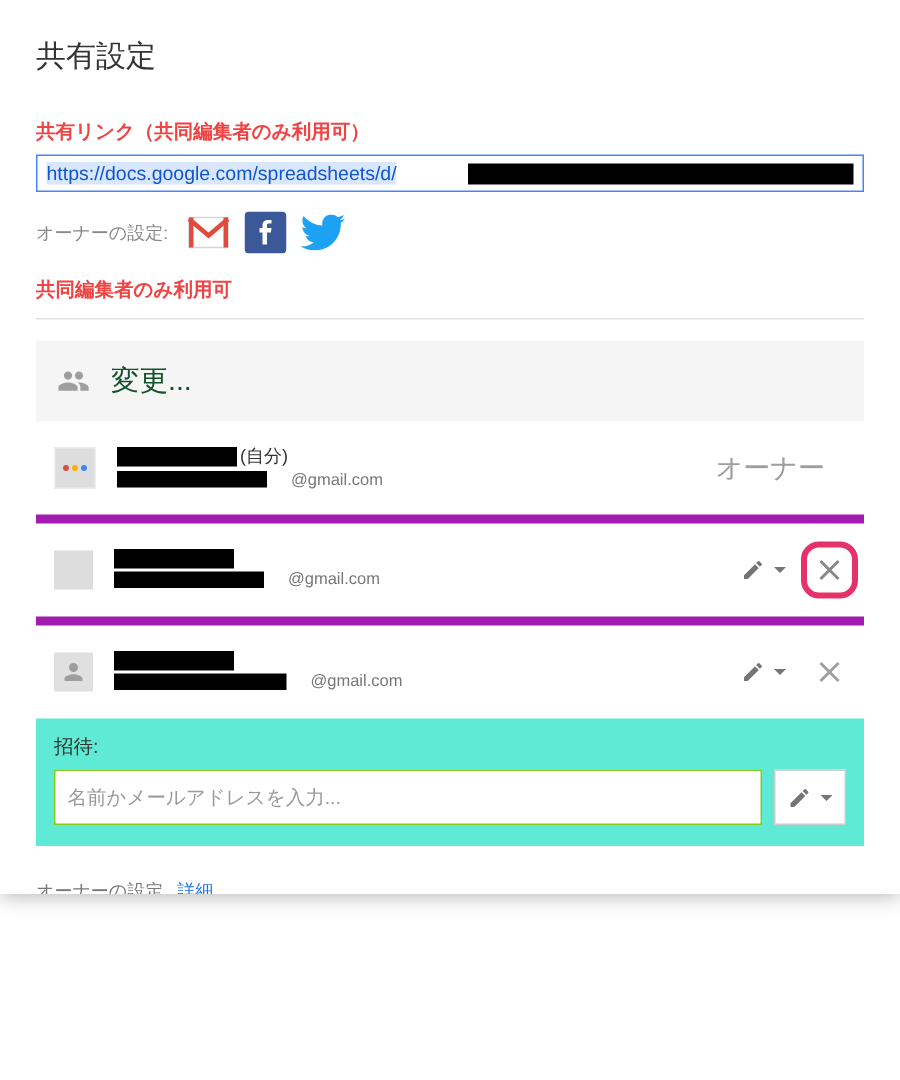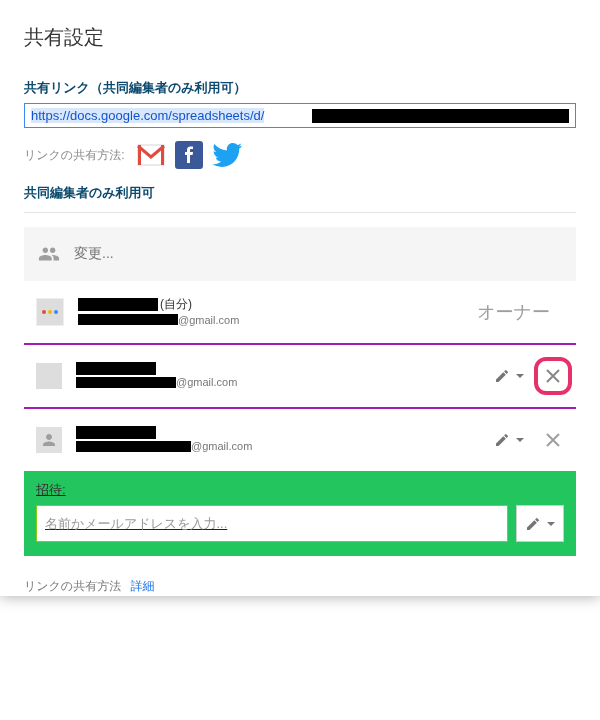--- a/index.html
+++ b/index.html
@@ -21,21 +21,21 @@
     position: relative;
     overflow: hidden;
   }
   .title {
     font-size: 20px;
     color: #333;
     margin-bottom: 28px;
   }
   .section-label {
     font-size: 13px;
-    color: #0c4a6e;
+    color: #ef4444;
     font-weight: bold;
     margin-bottom: 6px;
   }
   .link-box {
     box-sizing: border-box;
     width: 100%;
     border: 1px solid #4285f4;
     padding: 4px 6px;
     background: #fff;
     display: flex;
@@ -77,58 +77,57 @@
     display: flex;
     align-items: center;
   }
   .person-icon {
     width: 26px; height: 26px; display:inline-flex; align-items:center; justify-content:center;
     color:#9e9e9e;
     margin-right:12px;
     flex:0 0 26px;
   }
   .access-header-text { font-size: 13px; color: #333; flex: 1; padding-left: 6px; }
-  .change-link { color: #737373; font-size: 14px; }
+  .change-link { color: #14532d; font-size: 19px; }
 
   .user-row {
     display: flex;
     align-items: center;
     padding: 10px 12px;
-    border-bottom: 2px solid #a21caf;
+    border-bottom: 6px solid #a21caf;
     min-height: 42px;
   }
   .user-row .avatar {
     width: 26px; height: 26px; border-radius: 0;
     margin-right: 14px; flex:0 0 26px;
     display:flex; align-items:center; justify-content:center;
     background:#ddd;
   }
   .user-info { flex: 1; line-height: 1.3; }
   .user-info .name-line { display:flex; align-items:center; }
   .user-info .name-redact { width: 80px; height: 13px; background:#000; display:inline-block;}
   .user-info .suffix { font-size: 12px; color:#333; margin-left:2px;}
   .user-info .email-line { display:flex; align-items:center; }
   .user-info .email-redact { width: 100px; height: 11px; background:#000; display:inline-block;}
-  .user-info .email-domain { color:#777; font-size: 11px; }
+  .user-info .email-domain { color:#777; font-size: 11px; margin-left: 16px; }
   .role-area { display:flex; align-items:center; gap:18px; }
   .role-owner { color:#9e9e9e; font-size:18px; margin-right: 14px;}
   .pencil-dd { color:#757575; display:flex; align-items:center; gap:2px; cursor:pointer; }
   .remove-x { color:#888; font-size:18px; width:22px; height:22px; display:flex; align-items:center; justify-content:center; cursor:pointer;}
   .highlight-ring {
     border: 4px solid #e6326b;
     border-radius: 12px;
     padding: 4px;
     margin: -8px;
   }
 
   .invite-block {
-    background:#22c55e;
+    background:#5eead4;
     padding: 10px 12px 14px 12px;
     margin-top: 0;
-    text-decoration: underline;
   }
   .invite-label { font-size:13px; color:#333; margin-bottom:6px; }
   .invite-row { display:flex; gap:8px; }
   .invite-input {
     flex:1; background:#fff; border:1px solid #84cc16;
     padding:10px 8px; font-size:13px; color:#333;
   }
   .invite-input::placeholder { color:#999; }
   .invite-role-btn {
     width:46px; border:1px solid #ccc; background:#fff;
@@ -169,21 +168,21 @@
 
   <div class="title">共有設定</div>
 
   <div class="section-label">共有リンク（共同編集者のみ利用可）</div>
   <div class="link-box">
     <span class="vis">https://docs.google.com/spreadsheets/d/</span>
     <span class="redact"></span>
   </div>
 
   <div class="share-via">
-    <span class="lbl">リンクの共有方法:</span>
+    <span class="lbl">オーナーの設定:</span>
     <span class="share-icon">
       <svg width="28" height="22" viewBox="0 0 28 22">
         <rect x="1" y="1" width="26" height="20" fill="#fff" stroke="#d5d5d5"></rect>
         <polyline points="1,2 14,13 27,2" fill="none" stroke="#e04a3f" stroke-width="3"></polyline>
         <rect x="1" y="1" width="3" height="20" fill="#e04a3f"></rect>
         <rect x="24" y="1" width="3" height="20" fill="#e04a3f"></rect>
       </svg>
     </span>
     <span class="share-icon">
       <svg width="28" height="28" viewBox="0 0 28 28">
@@ -299,21 +298,21 @@
             </svg>
           <span class="caret"></span>
         </div>
       </div>
     </div>
 
   </div>
 
   <div class="owner-settings">
     <div class="hdr">
-      <span>リンクの共有方法</span>
+      <span>オーナーの設定</span>
       <a href="#">詳細</a>
     </div>
     <label class="cb-row">
       <input type="checkbox" style="">
     </label>
     <label class="cb-row">
       <input type="checkbox" style="">
     </label>
   </div>
 

